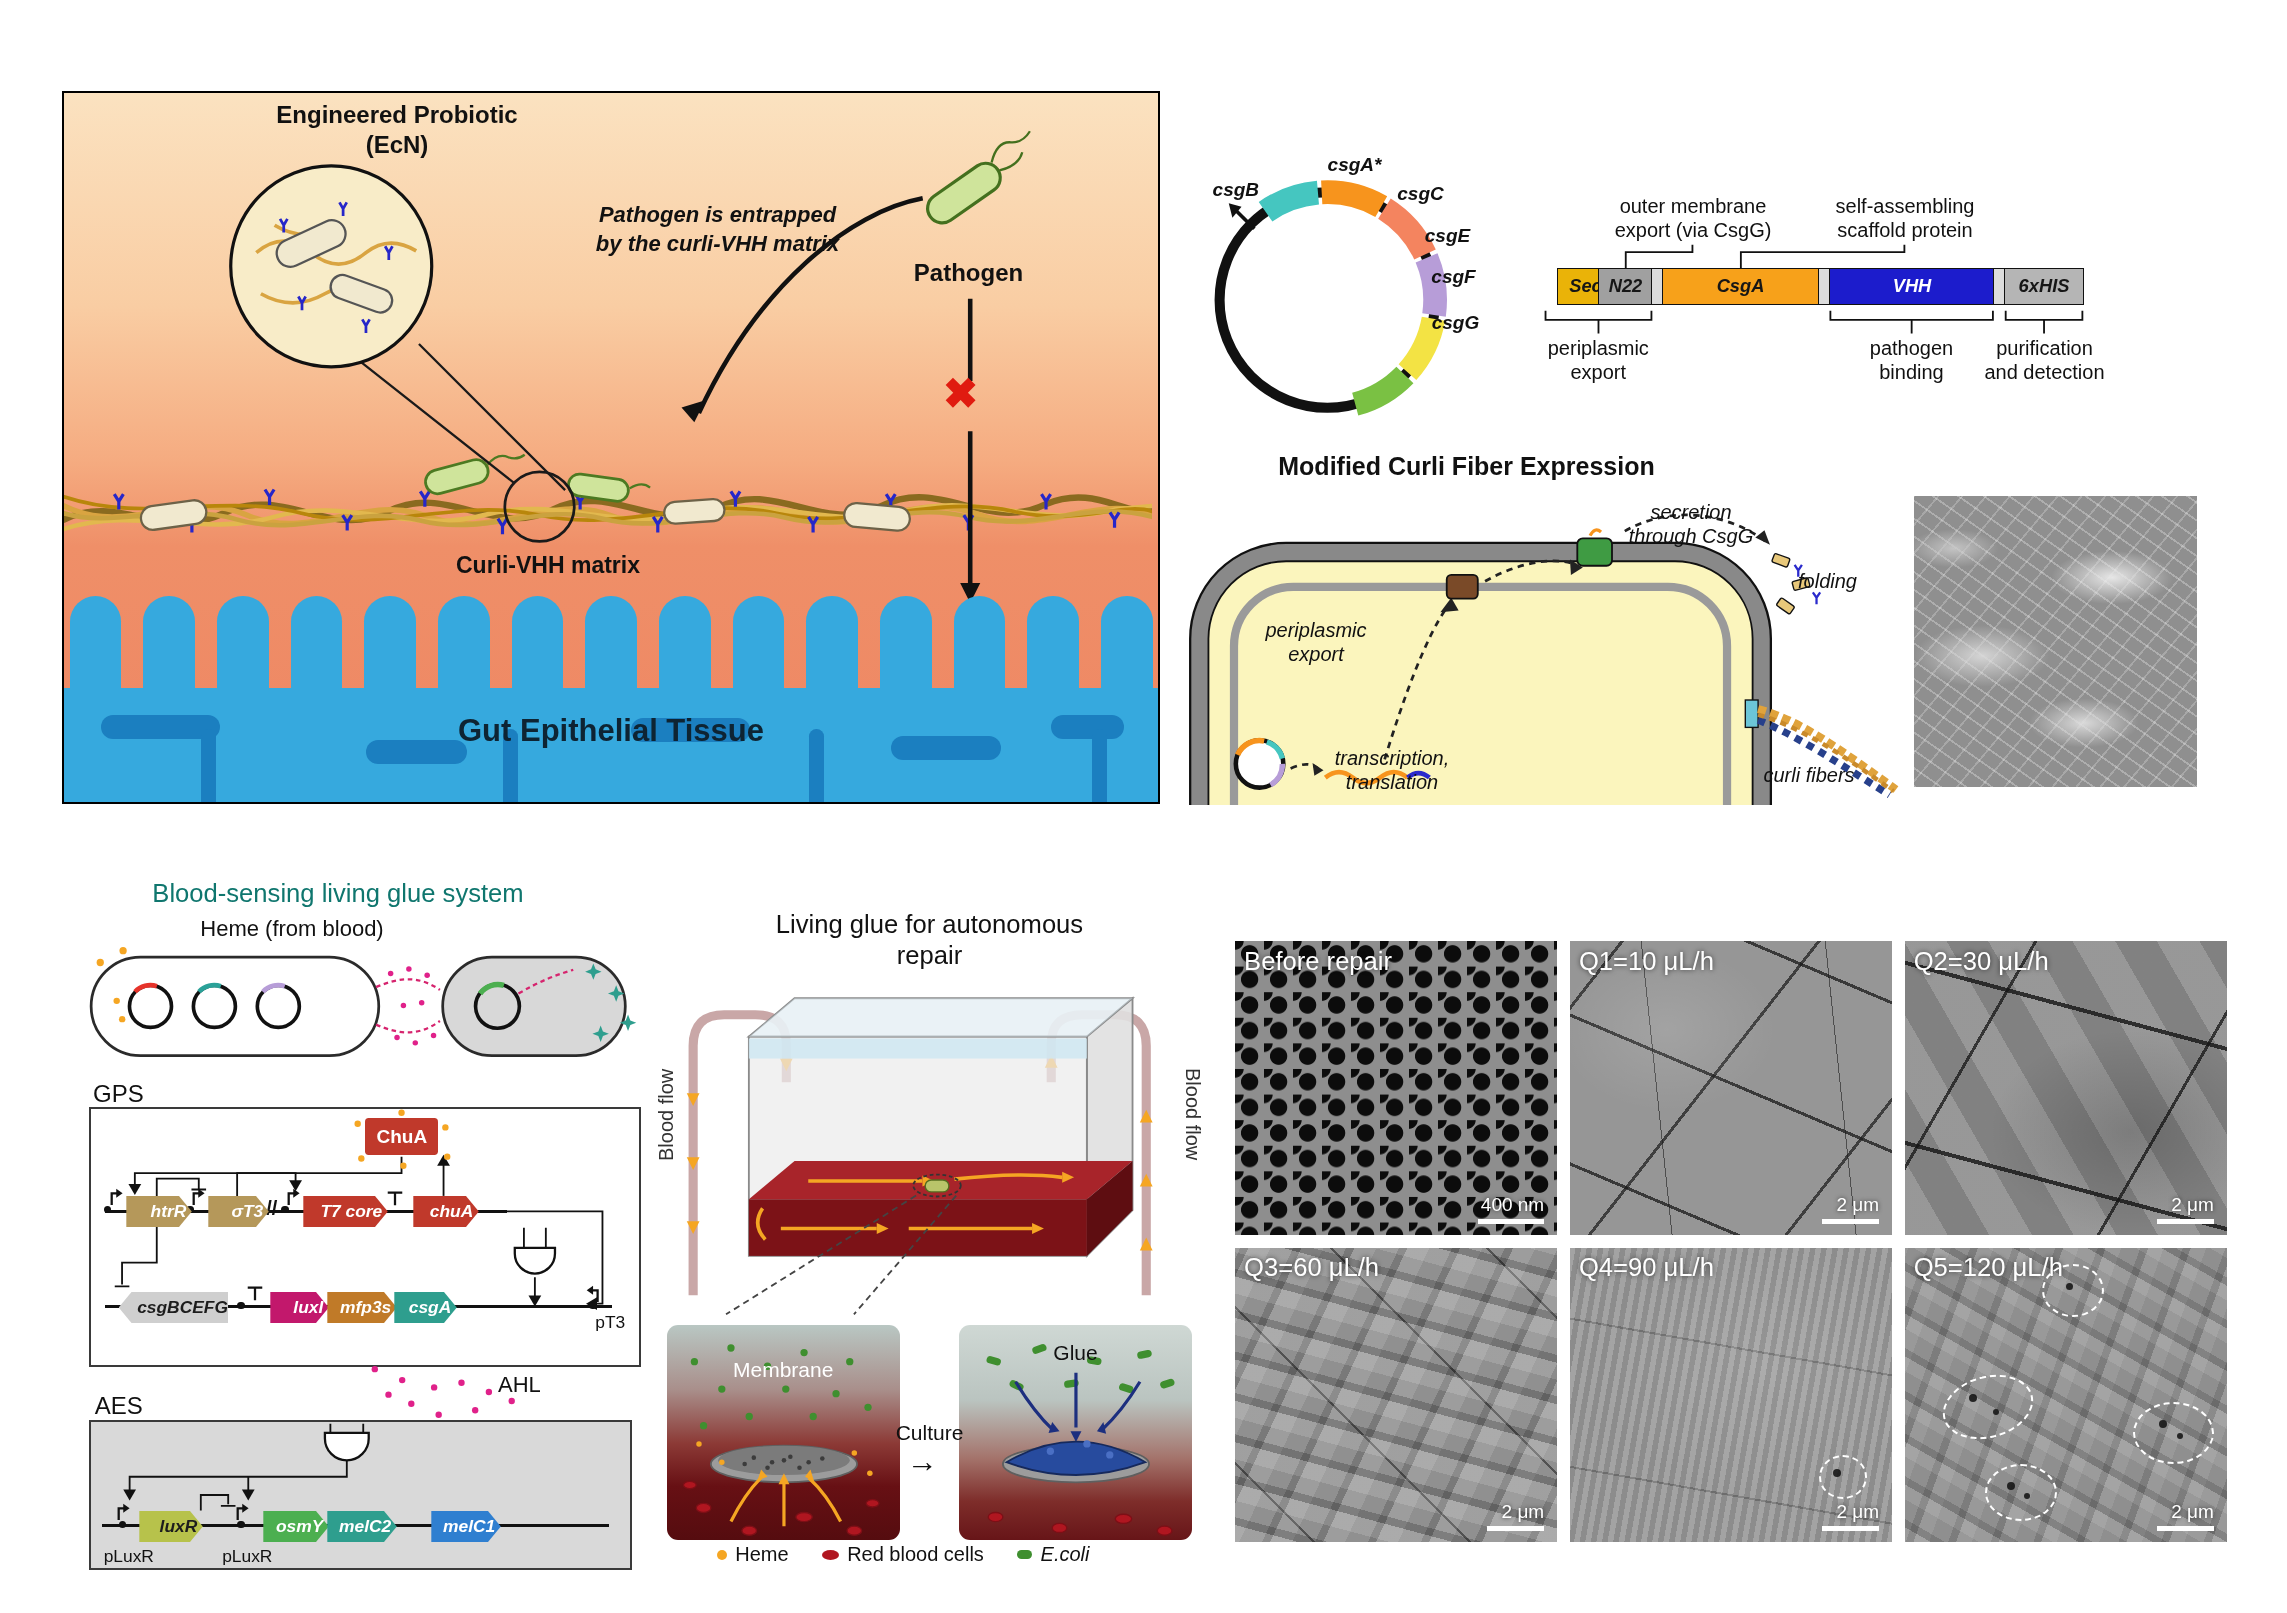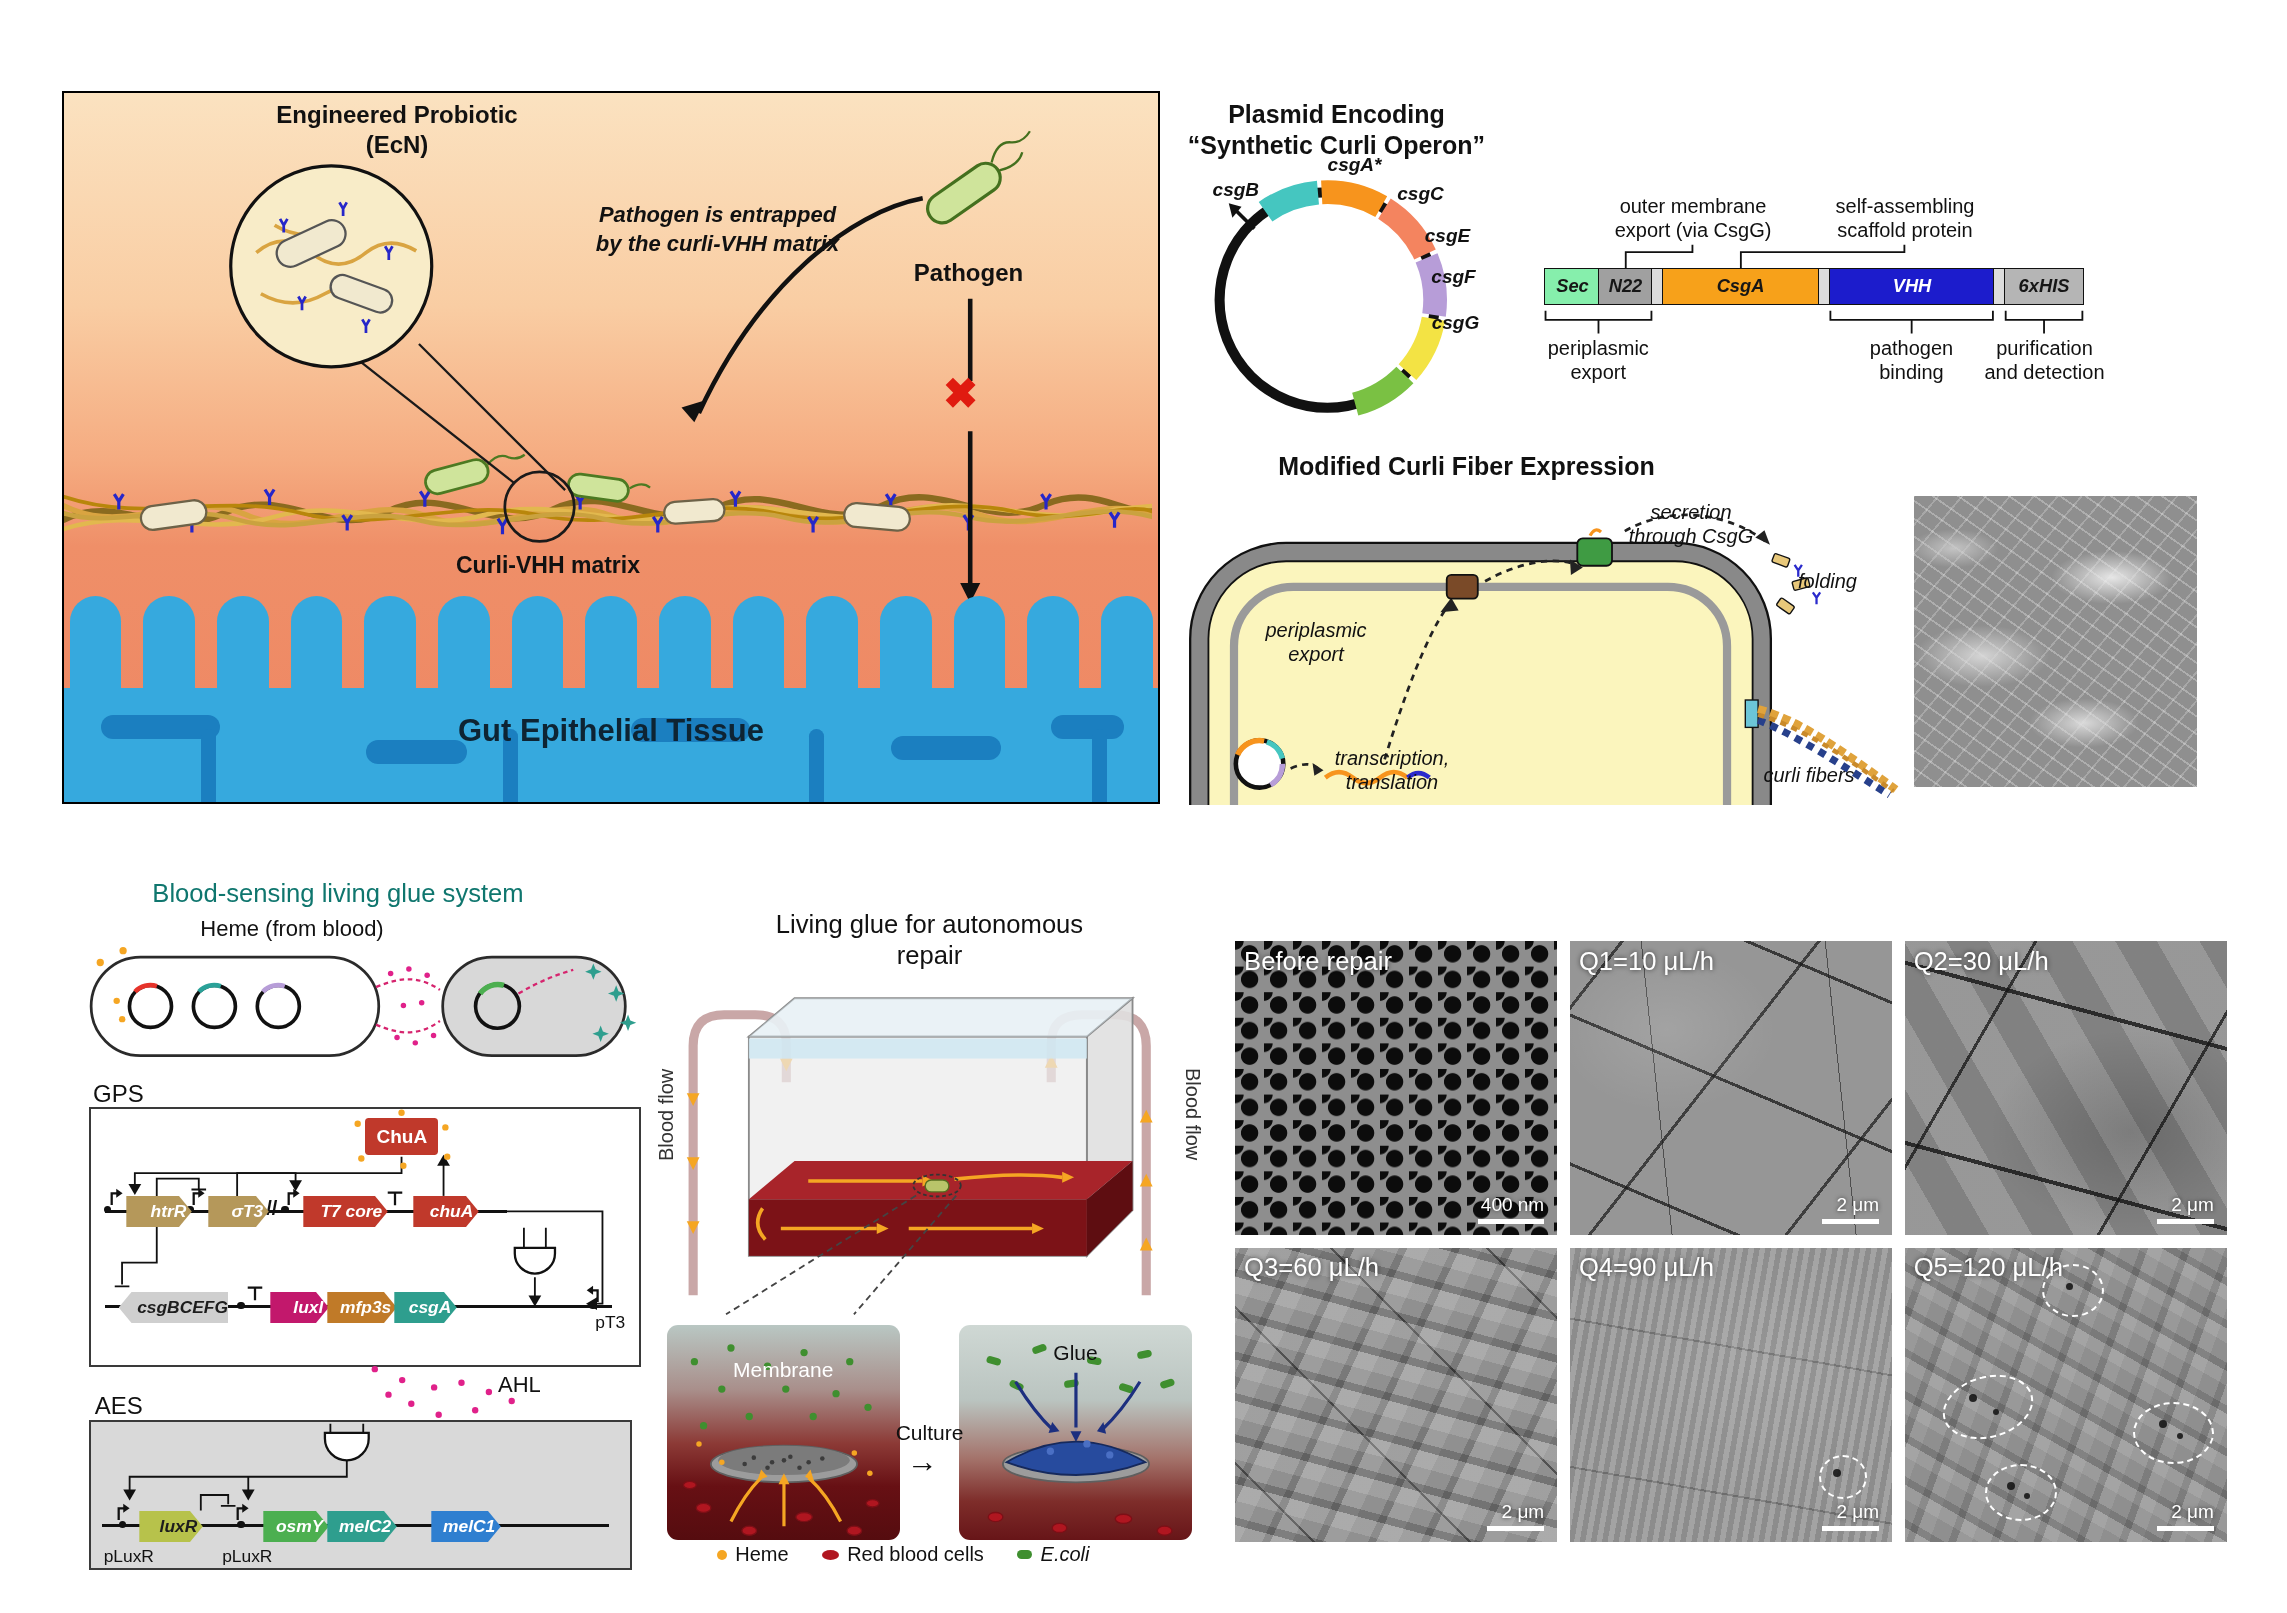--- a/index.html
+++ b/index.html
@@ -260,22 +260,20 @@
 
     <div class="abs ctr b pre p1-probiotic">Engineered Probiotic
 (EcN)</div>
     <div class="abs ctr b it pre p1-caption">Pathogen is entrapped
 by the curli-VHH matrix</div>
     <div class="abs ctr b p1-pathogen-label">Pathogen</div>
     <div class="abs ctr b p1-matrix-label">Curli-VHH matrix</div>
   </div>
 
   <div class="abs panel2">
-    <div class="abs ctr b pre p2-title">Plasmid Encoding
-“Synthetic Curli Operon”</div>
     <svg class="abs" style="left:0;top:64px;" width="311" height="274" viewBox="0 0 340 300">
       <circle cx="160" cy="150" r="118" fill="none" stroke="#111" stroke-width="11"></circle>
       <path class="parc" d="M92.3,53.3 A118,118 0 0 1 149.7,32.5" style="stroke: rgb(69, 198, 192);"></path>
       <path class="parc" d="M153.8,32.2 A118,118 0 0 1 219.0,47.8" style="stroke: rgb(247, 148, 29);"></path>
       <path class="parc" d="M222.5,49.9 A118,118 0 0 1 266.9,100.1" style="stroke: rgb(244, 132, 95);"></path>
       <path class="parc" d="M268.6,103.9 A118,118 0 0 1 276.8,166.4" style="stroke: rgb(183, 157, 216);"></path>
       <path class="parc" d="M276.2,170.5 A118,118 0 0 1 247.7,229.0" style="stroke: rgb(243, 227, 68);"></path>
       <path class="parc" d="M244.9,232.0 A118,118 0 0 1 190.5,264.0" style="stroke: rgb(122, 193, 67);"></path>
       <path d="M80,72 L58,50" stroke="#111" stroke-width="4"></path>
       <polygon points="52,44 66,48 56,60" fill="#111"></polygon>
@@ -289,21 +287,21 @@
   </div>
 
   <div class="abs panel3">
     <div class="abs ctr pre p3-toplabel" style="left:37px;width:256px;">outer membrane
 export (via CsgG)</div>
     <div class="abs ctr pre p3-toplabel" style="left:249px;width:256px;">self-assembling
 scaffold protein</div>
     <svg class="abs" style="left:0;top:86px;" width="592" height="25.6" viewBox="0 0 648 28">
       <path d="M180,2 V10 H107 V28 M412,2 V10 H233 V28" fill="none" stroke="#111" stroke-width="2"></path>
     </svg>
-    <div class="seg" style="left: 16px; width: 57px; background: #86efac;">Sec</div>
+    <div class="seg" style="left: 29px; width: 57px; background: #eab308;">Sec</div>
     <div class="seg" style="left: 70px; width: 55px; background: rgb(160, 160, 160);">N22</div>
     <div class="seg dlink" style="left:123px;width:12.8px;"></div>
     <div class="seg" style="left: 134px; width: 157px; background: rgb(247, 161, 26);">CsgA</div>
     <div class="seg dlink" style="left:290px;width:12.8px;"></div>
     <div class="seg seg-light" style="left: 301px; width: 166px; background: rgb(28, 28, 204);">VHH</div>
     <div class="seg dlink" style="left:465px;width:12.8px;"></div>
     <div class="seg" style="left: 476px; width: 80px; background: rgb(181, 181, 181);">6xHIS</div>
     <svg class="abs" style="left:0;top:151px;" width="592" height="27.4" viewBox="0 0 648 30">
       <path d="M19,3 V13 H135 V3 M77,13 V28 M331,3 V13 H509 V3 M420,13 V28 M523,3 V13 H607 V3 M565,13 V28" fill="none" stroke="#111" stroke-width="2"></path>
     </svg>

